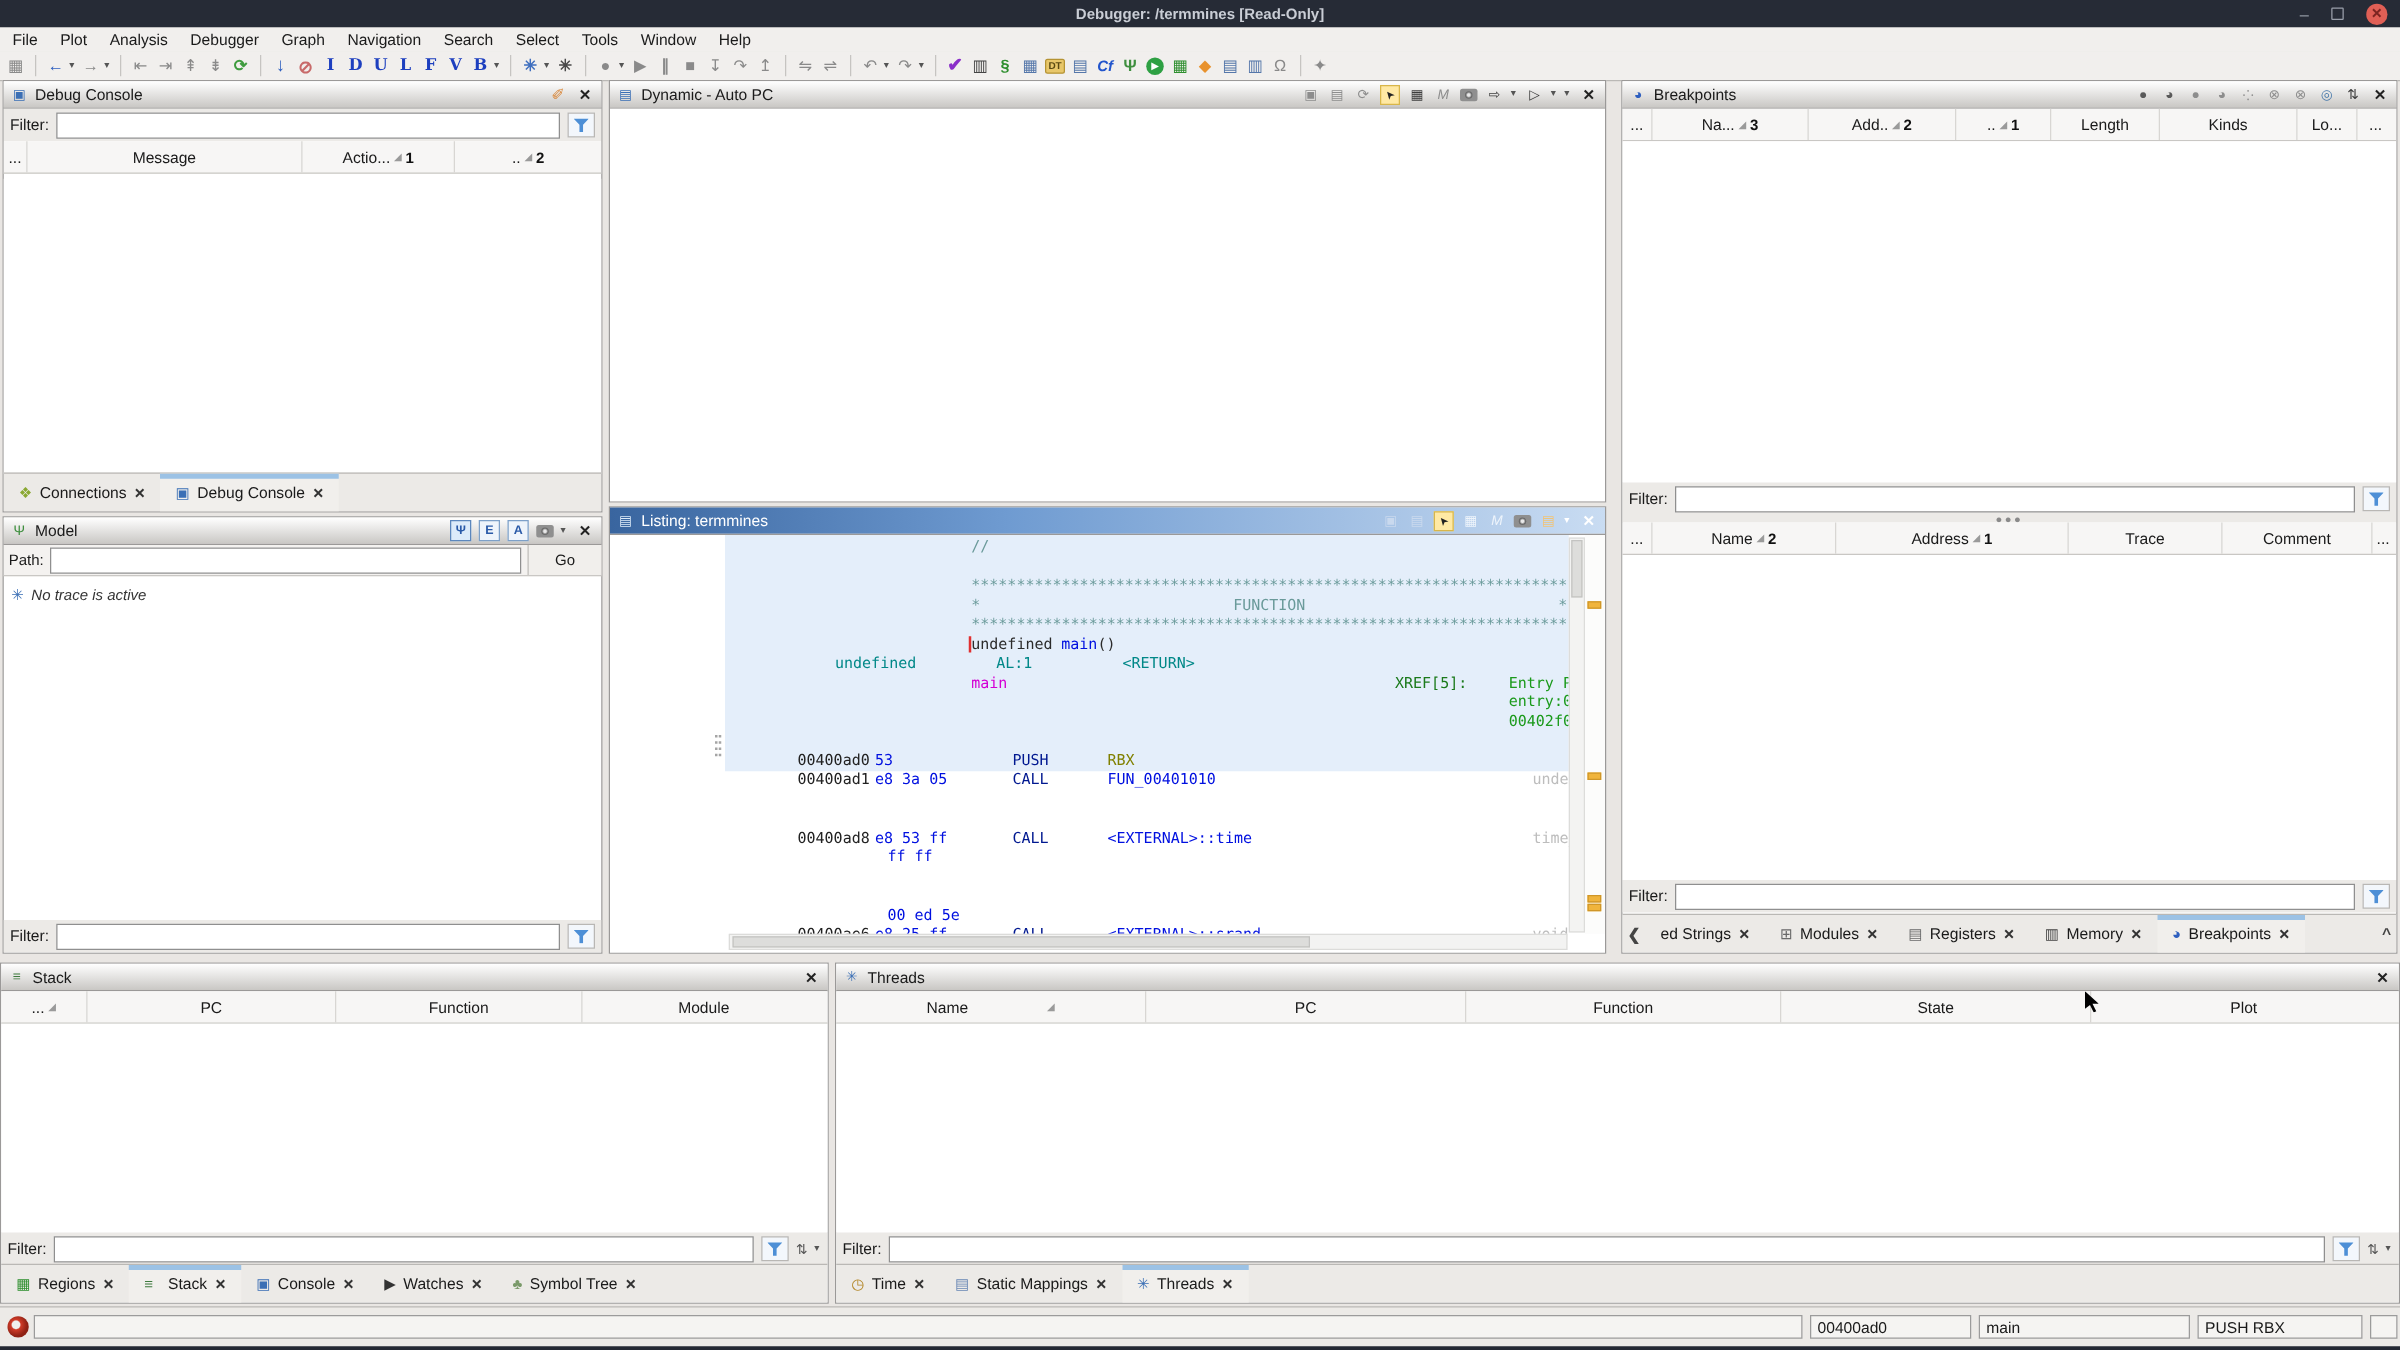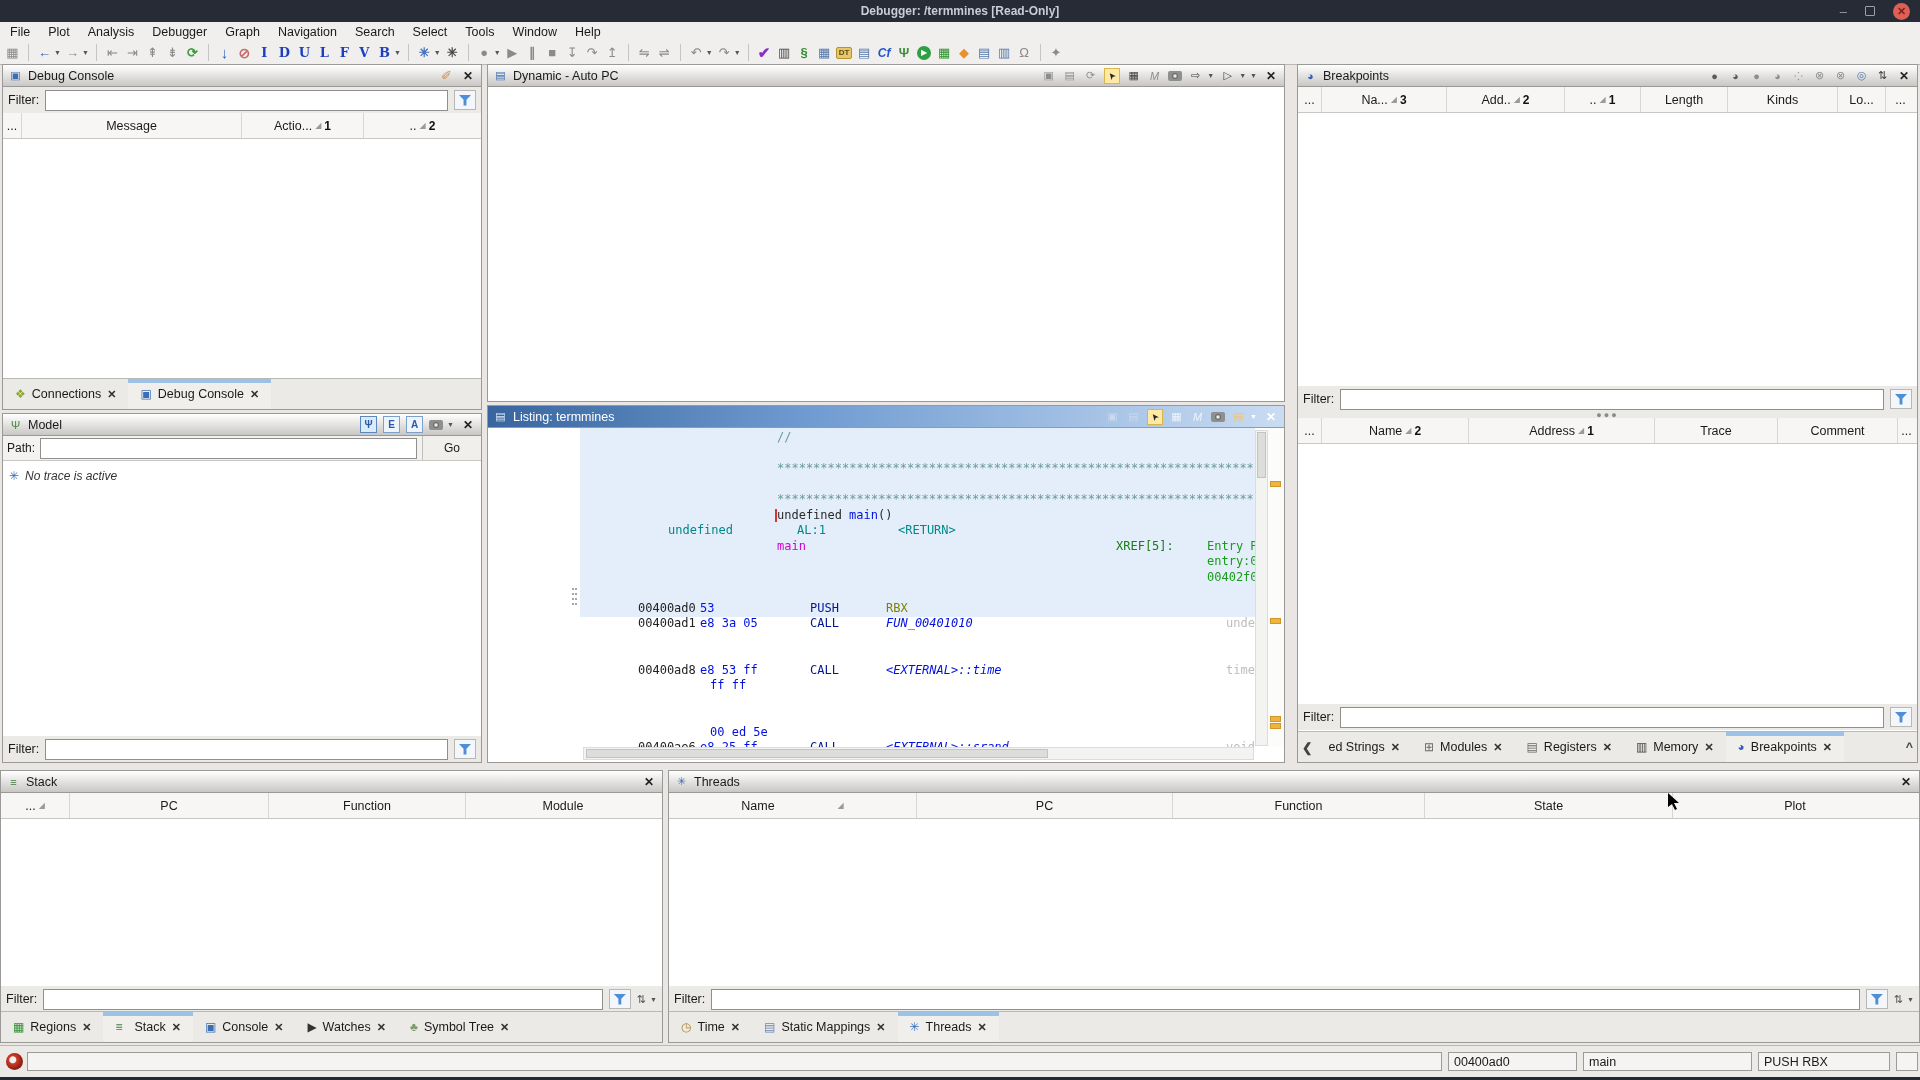--- a/index.html
+++ b/index.html
@@ -83,21 +83,21 @@
   .lhl{position:absolute;left:92px;top:0;width:675px;height:189px;background:#e4eefa;}
   .lline{position:absolute;left:92px;width:675px;height:16px;overflow:hidden;
          font-family:"DejaVu Sans Mono",monospace;font-size:12px;white-space:pre;}
   .seg{position:absolute;top:0;white-space:pre;}
   .lstar{color:#6a9a9a;}
   .la{left:58px;color:#222;}
   .lb{left:120px;color:#0010e0;}
   .lb2{left:130px;color:#0010e0;}
   .lm{left:230px;color:#001890;}
   .opreg{left:306px;color:#808000;}
-  .opfn{left:306px;color:#0010e0;font-style:italic;}
+  .opfn{left:306px;color:#0010e0;}
   .opnum{left:335px;color:#008000;}
   .lcmt{left:646px;color:#bdbdbd;}
   .sigret{left:197px;color:#2b2b2b;}
   .signame{left:269px;color:#0010e0;}
   .sigpar{left:298px;color:#2b2b2b;}
   .pret{left:88px;color:#008888;}
   .preg{left:217px;color:#008888;}
   .pretkw{left:318px;color:#008888;}
   .llabel{left:197px;color:#d400d4;}
   .xh{left:536px;color:#1b7a1b;}
@@ -356,20 +356,21 @@
         <span class="closex">✕</span>
       </span>
     </div>
     <div class="lbody">
       <div class="lhl"></div>
       <span class="gdots"></span>
 
       <div class="lline" style="top:2px"><span class="seg lstar" style="left:197px">//</span></div>
       <div class="lline" style="top:18px"><span class="seg lstar" style="left:197px"></span></div>
       <div class="lline" style="top:33px"><span class="seg lstar" style="left:197px">******************************************************************</span></div>
+      <div class="lline" style="top:49px"><span class="seg lstar" style="left:197px">*                            FUNCTION                            *</span></div>
       <div class="lline" style="top:64px"><span class="seg lstar" style="left:197px">******************************************************************</span></div>
       <div class="lline" style="top:80px">
         <span class="lcaret"></span>
         <span class="seg sigret">undefined </span>
         <span class="seg signame">main</span>
         <span class="seg sigpar">()</span>
       </div>
       <div class="lline" style="top:95px">
         <span class="seg pret">undefined</span>
         <span class="seg preg">AL:1</span>

